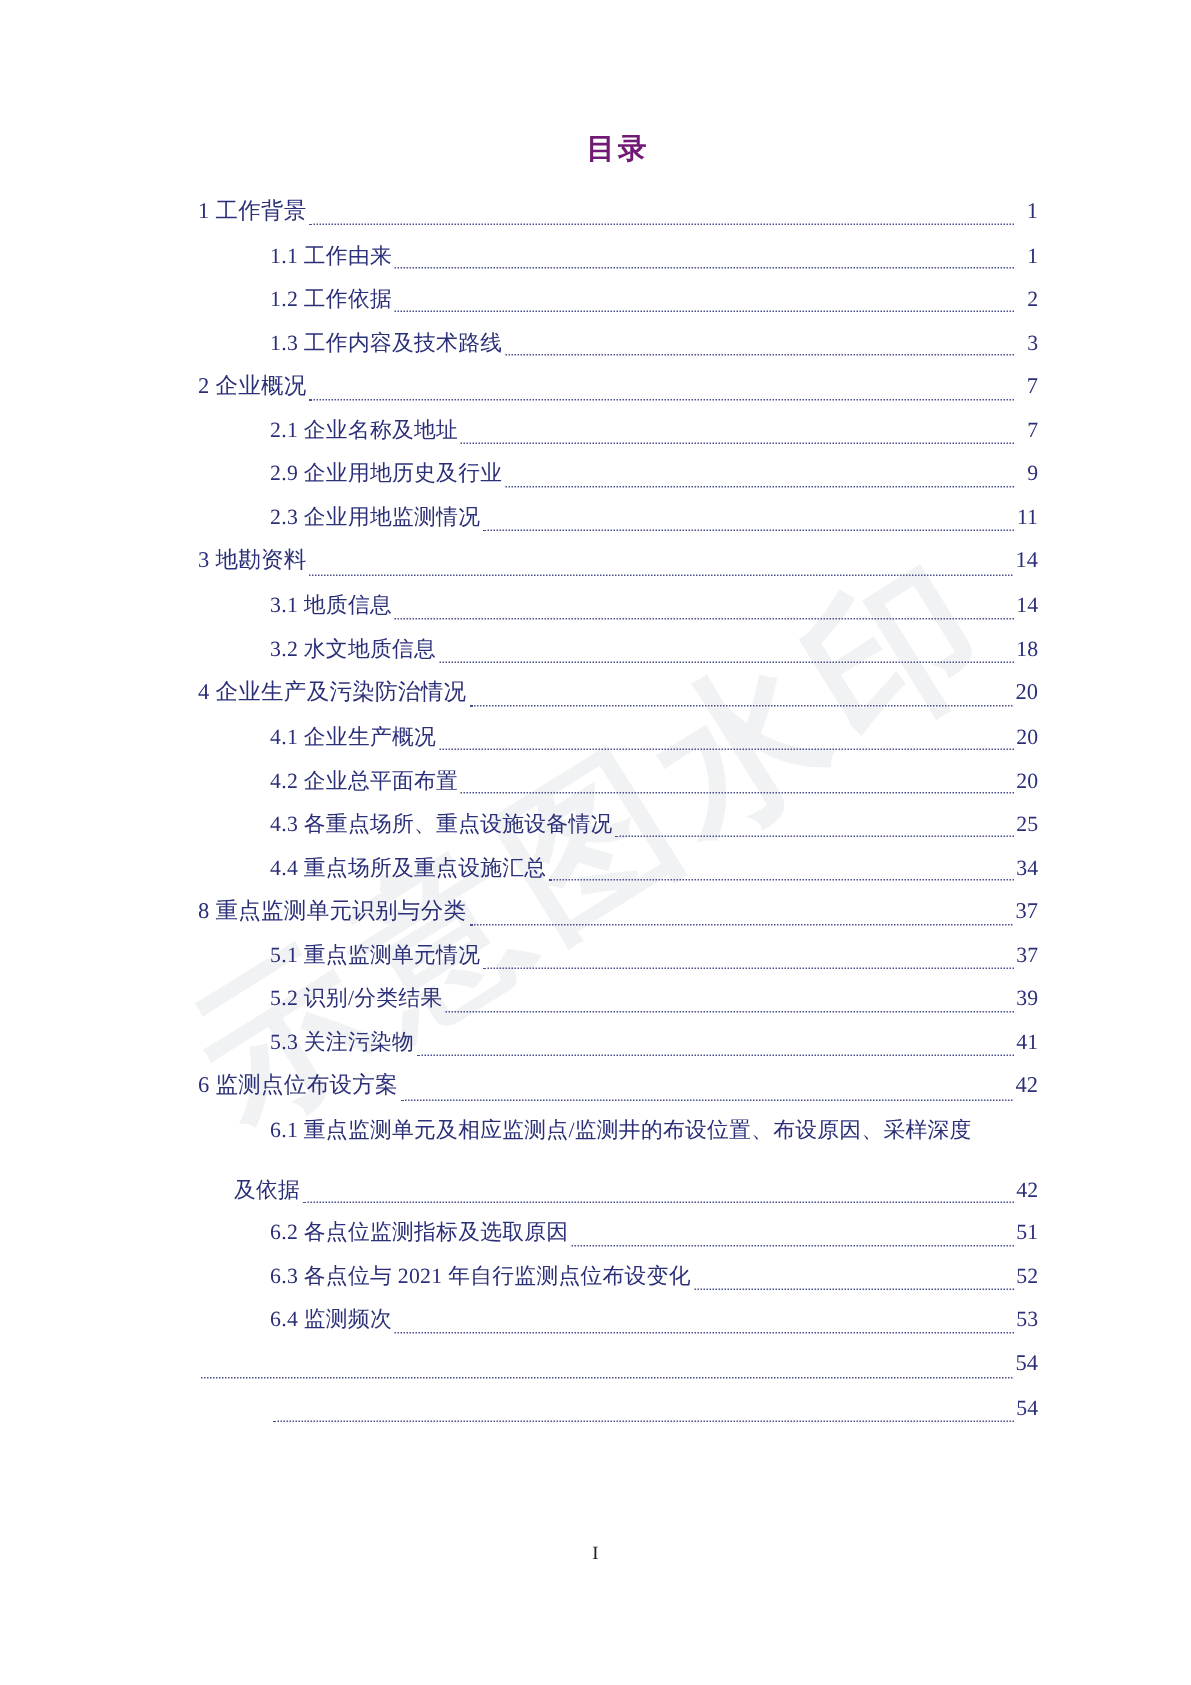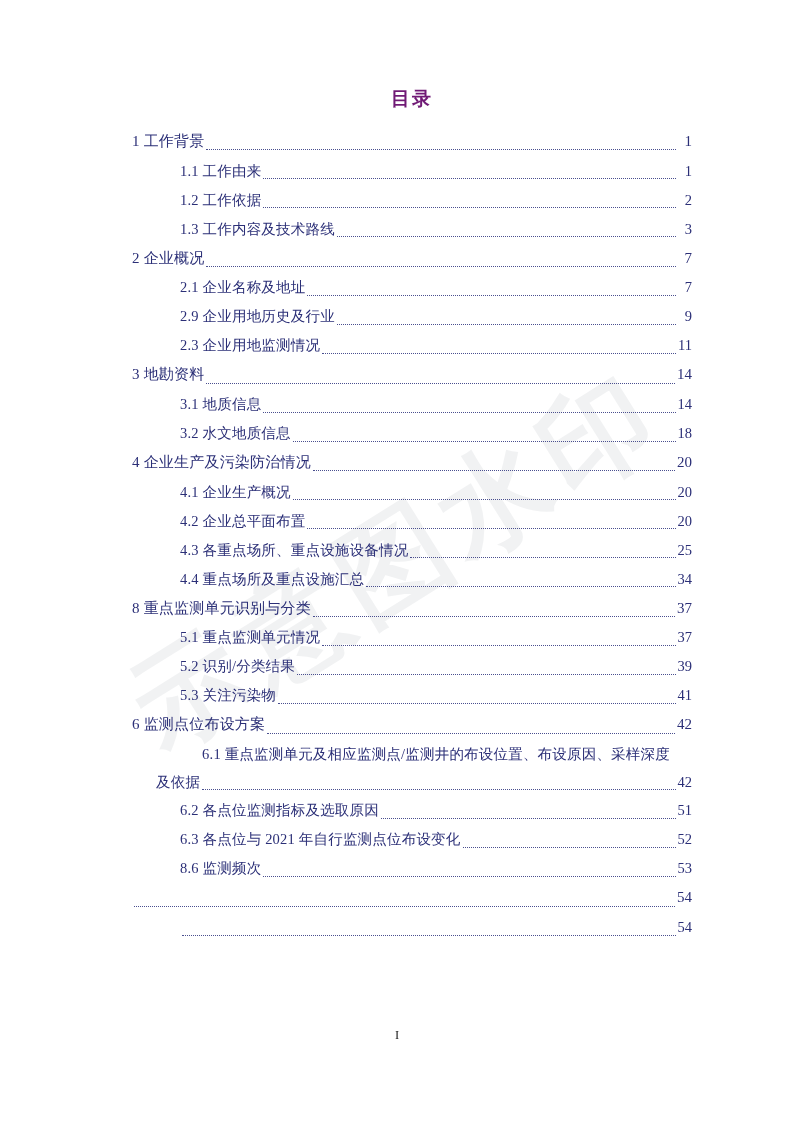--- a/index.html
+++ b/index.html
@@ -45,21 +45,20 @@
     align-items: flex-end;
     font-size: 14.5px;
     line-height: 1.55;
     color: #2b2f77;
     margin-bottom: 6.5px;
     white-space: nowrap;
   }
   .toc-entry .label {
     flex: 0 0 auto;
     letter-spacing: 0.2px;
-    text-align: center;
   }
   .toc-entry .dots {
     flex: 1 1 auto;
     overflow: hidden;
     margin: 0 2px 3px 2px;
     border-bottom: 1px dotted #4a4f8f;
     height: 1px;
     min-width: 6px;
   }
   .toc-entry .pageno {
@@ -76,21 +75,21 @@
     padding-left: 48px;
     position: relative;
   }
   .toc-entry.wrap .line1 {
     display: block;
   }
   .toc-entry.wrap .line2 {
     display: flex;
     align-items: flex-end;
     margin-left: -24px;
-    margin-top: 5px;
+    margin-top: 17px;
   }
   .toc-entry.wrap .line2 .label { flex: 0 0 auto; }
   .toc-entry.wrap .line2 .dots {
     flex: 1 1 auto;
     overflow: hidden;
     margin: 0 2px 3px 2px;
     border-bottom: 1px dotted #4a4f8f;
     height: 1px;
   }
   .toc-entry.wrap .line2 .pageno { flex: 0 0 auto; }
@@ -280,21 +279,21 @@
         <span class="pageno">51</span>
       </div>
 
       <div class="toc-entry level-2">
         <span class="label">6.3 各点位与 2021 年自行监测点位布设变化</span>
         <span class="dots"></span>
         <span class="pageno">52</span>
       </div>
 
       <div class="toc-entry level-2">
-        <span class="label">8.6 监测频次</span>
+        <span class="label">6.4 监测频次</span>
         <span class="dots"></span>
         <span class="pageno">53</span>
       </div>
 
       <div class="toc-entry level-1">
         <span class="dots"></span>
         <span class="pageno">54</span>
       </div>
 
       <div class="toc-entry level-2">

